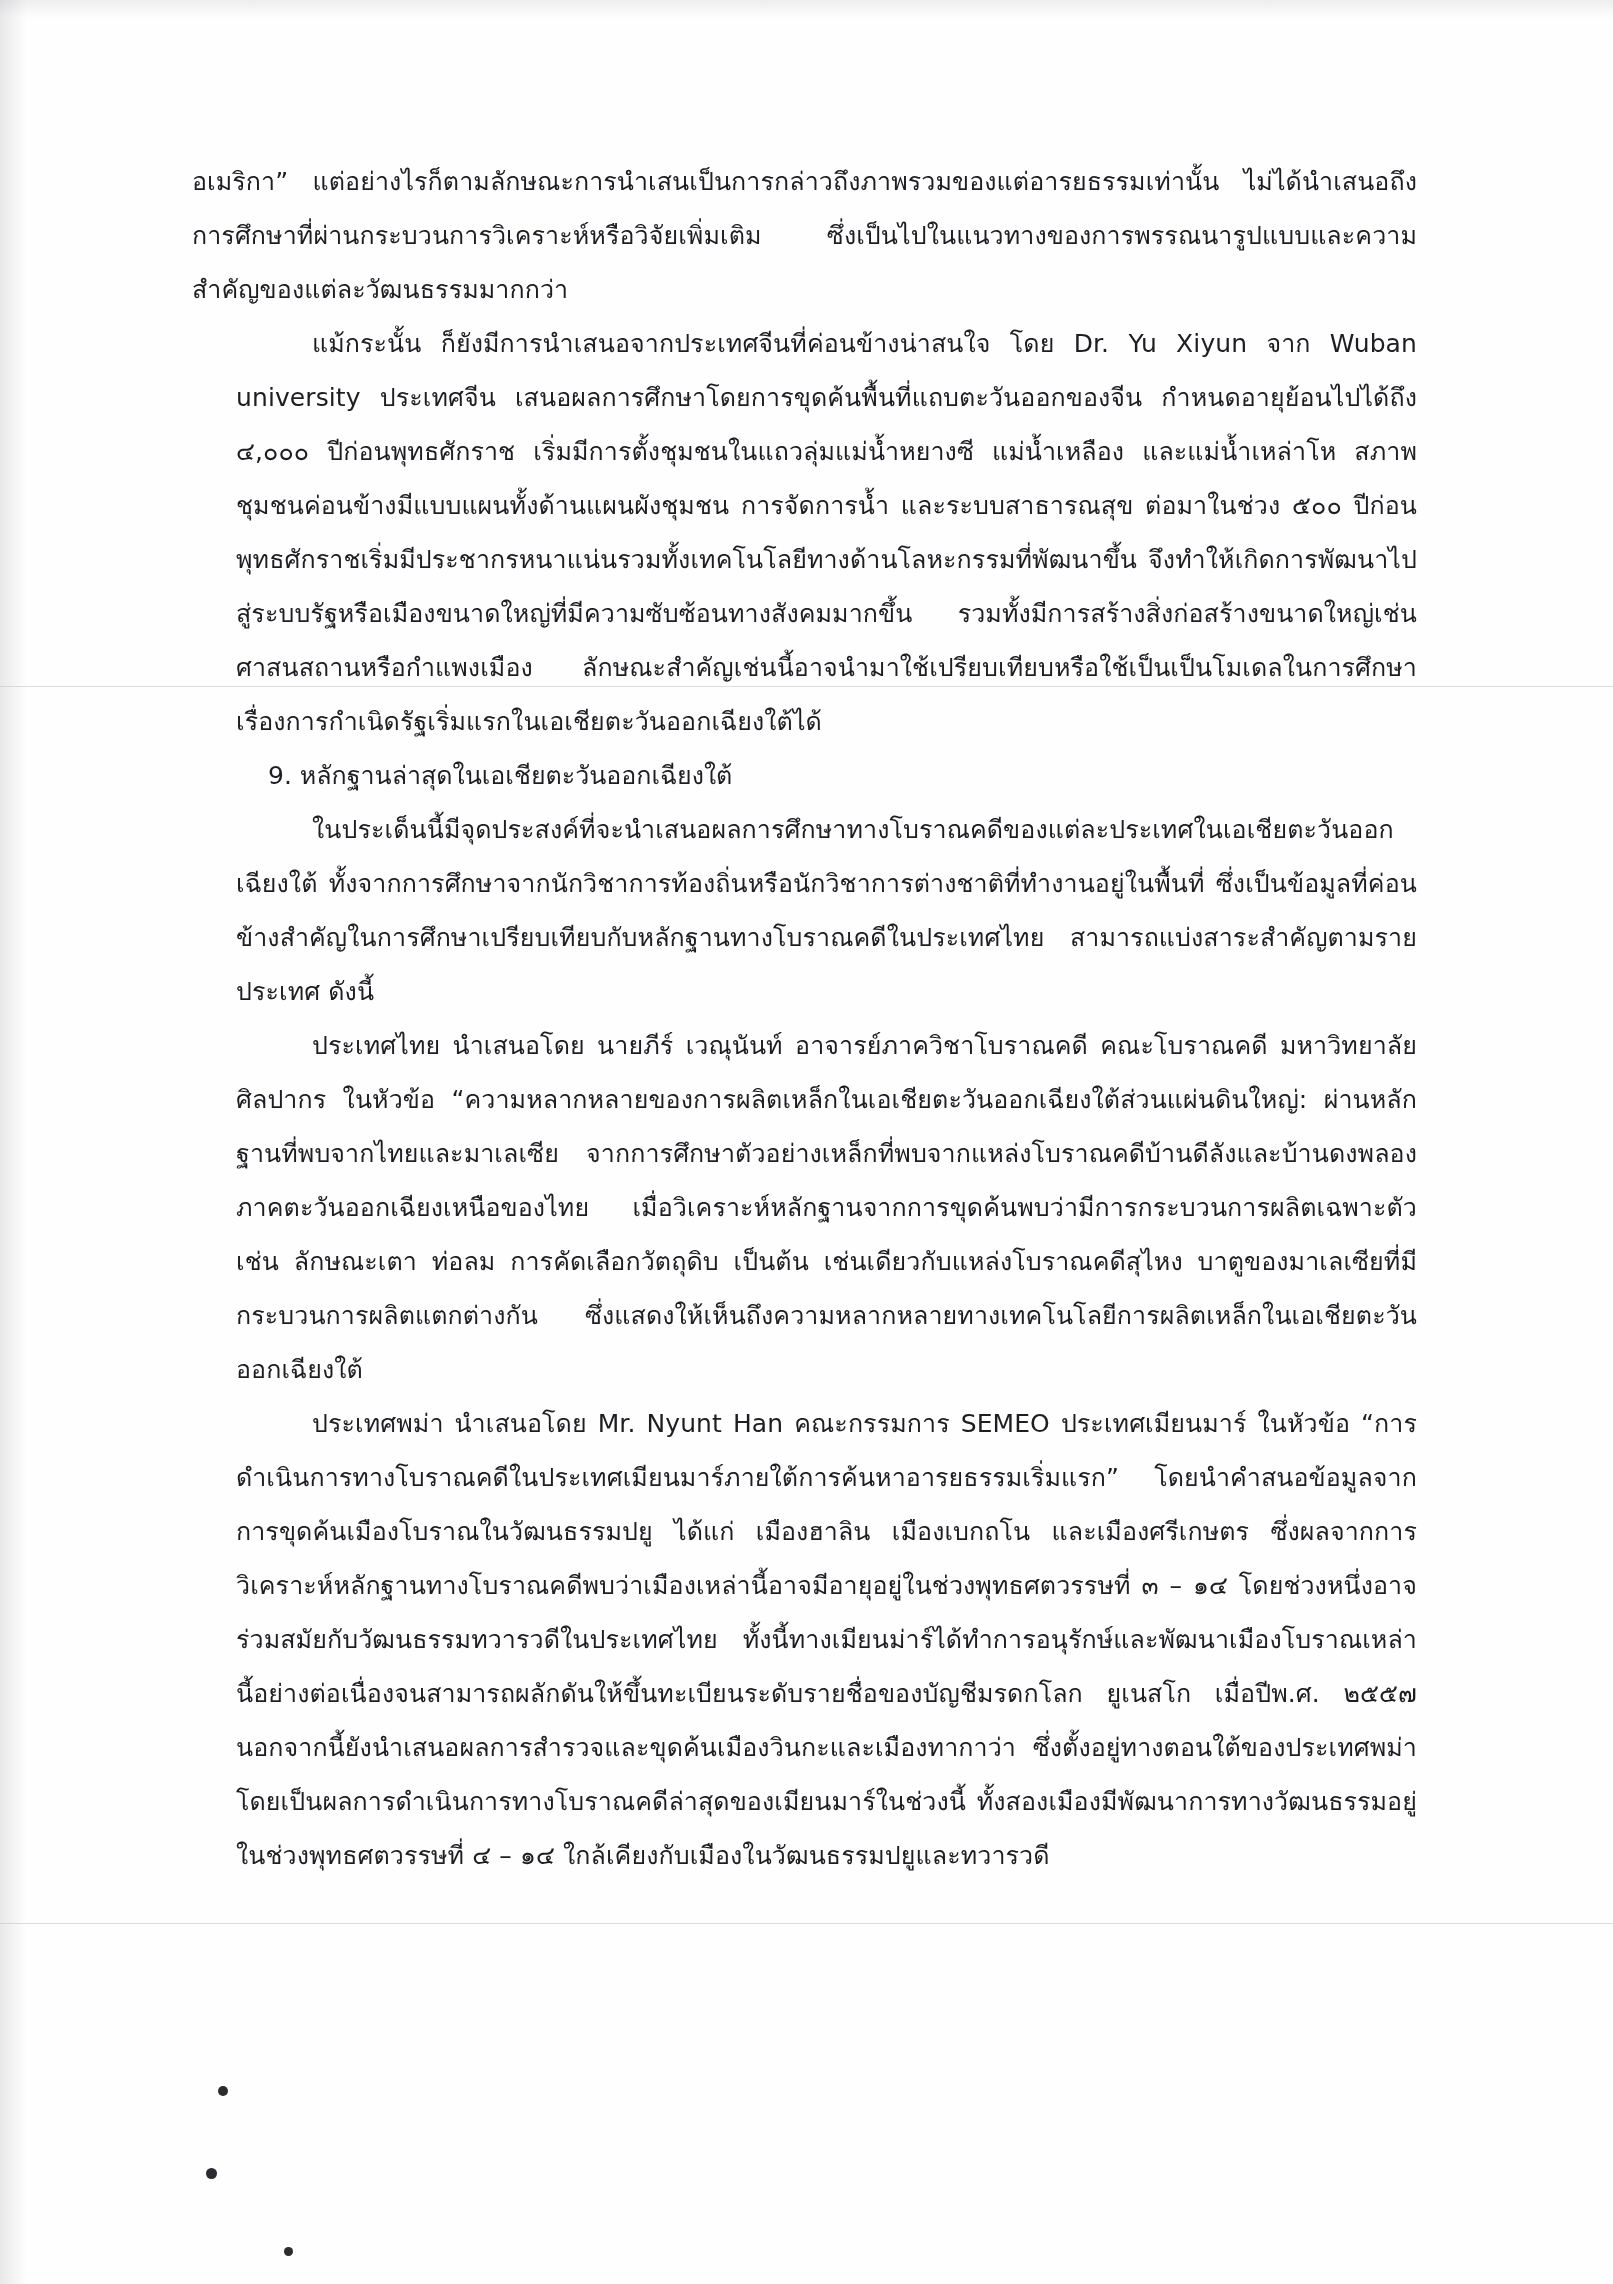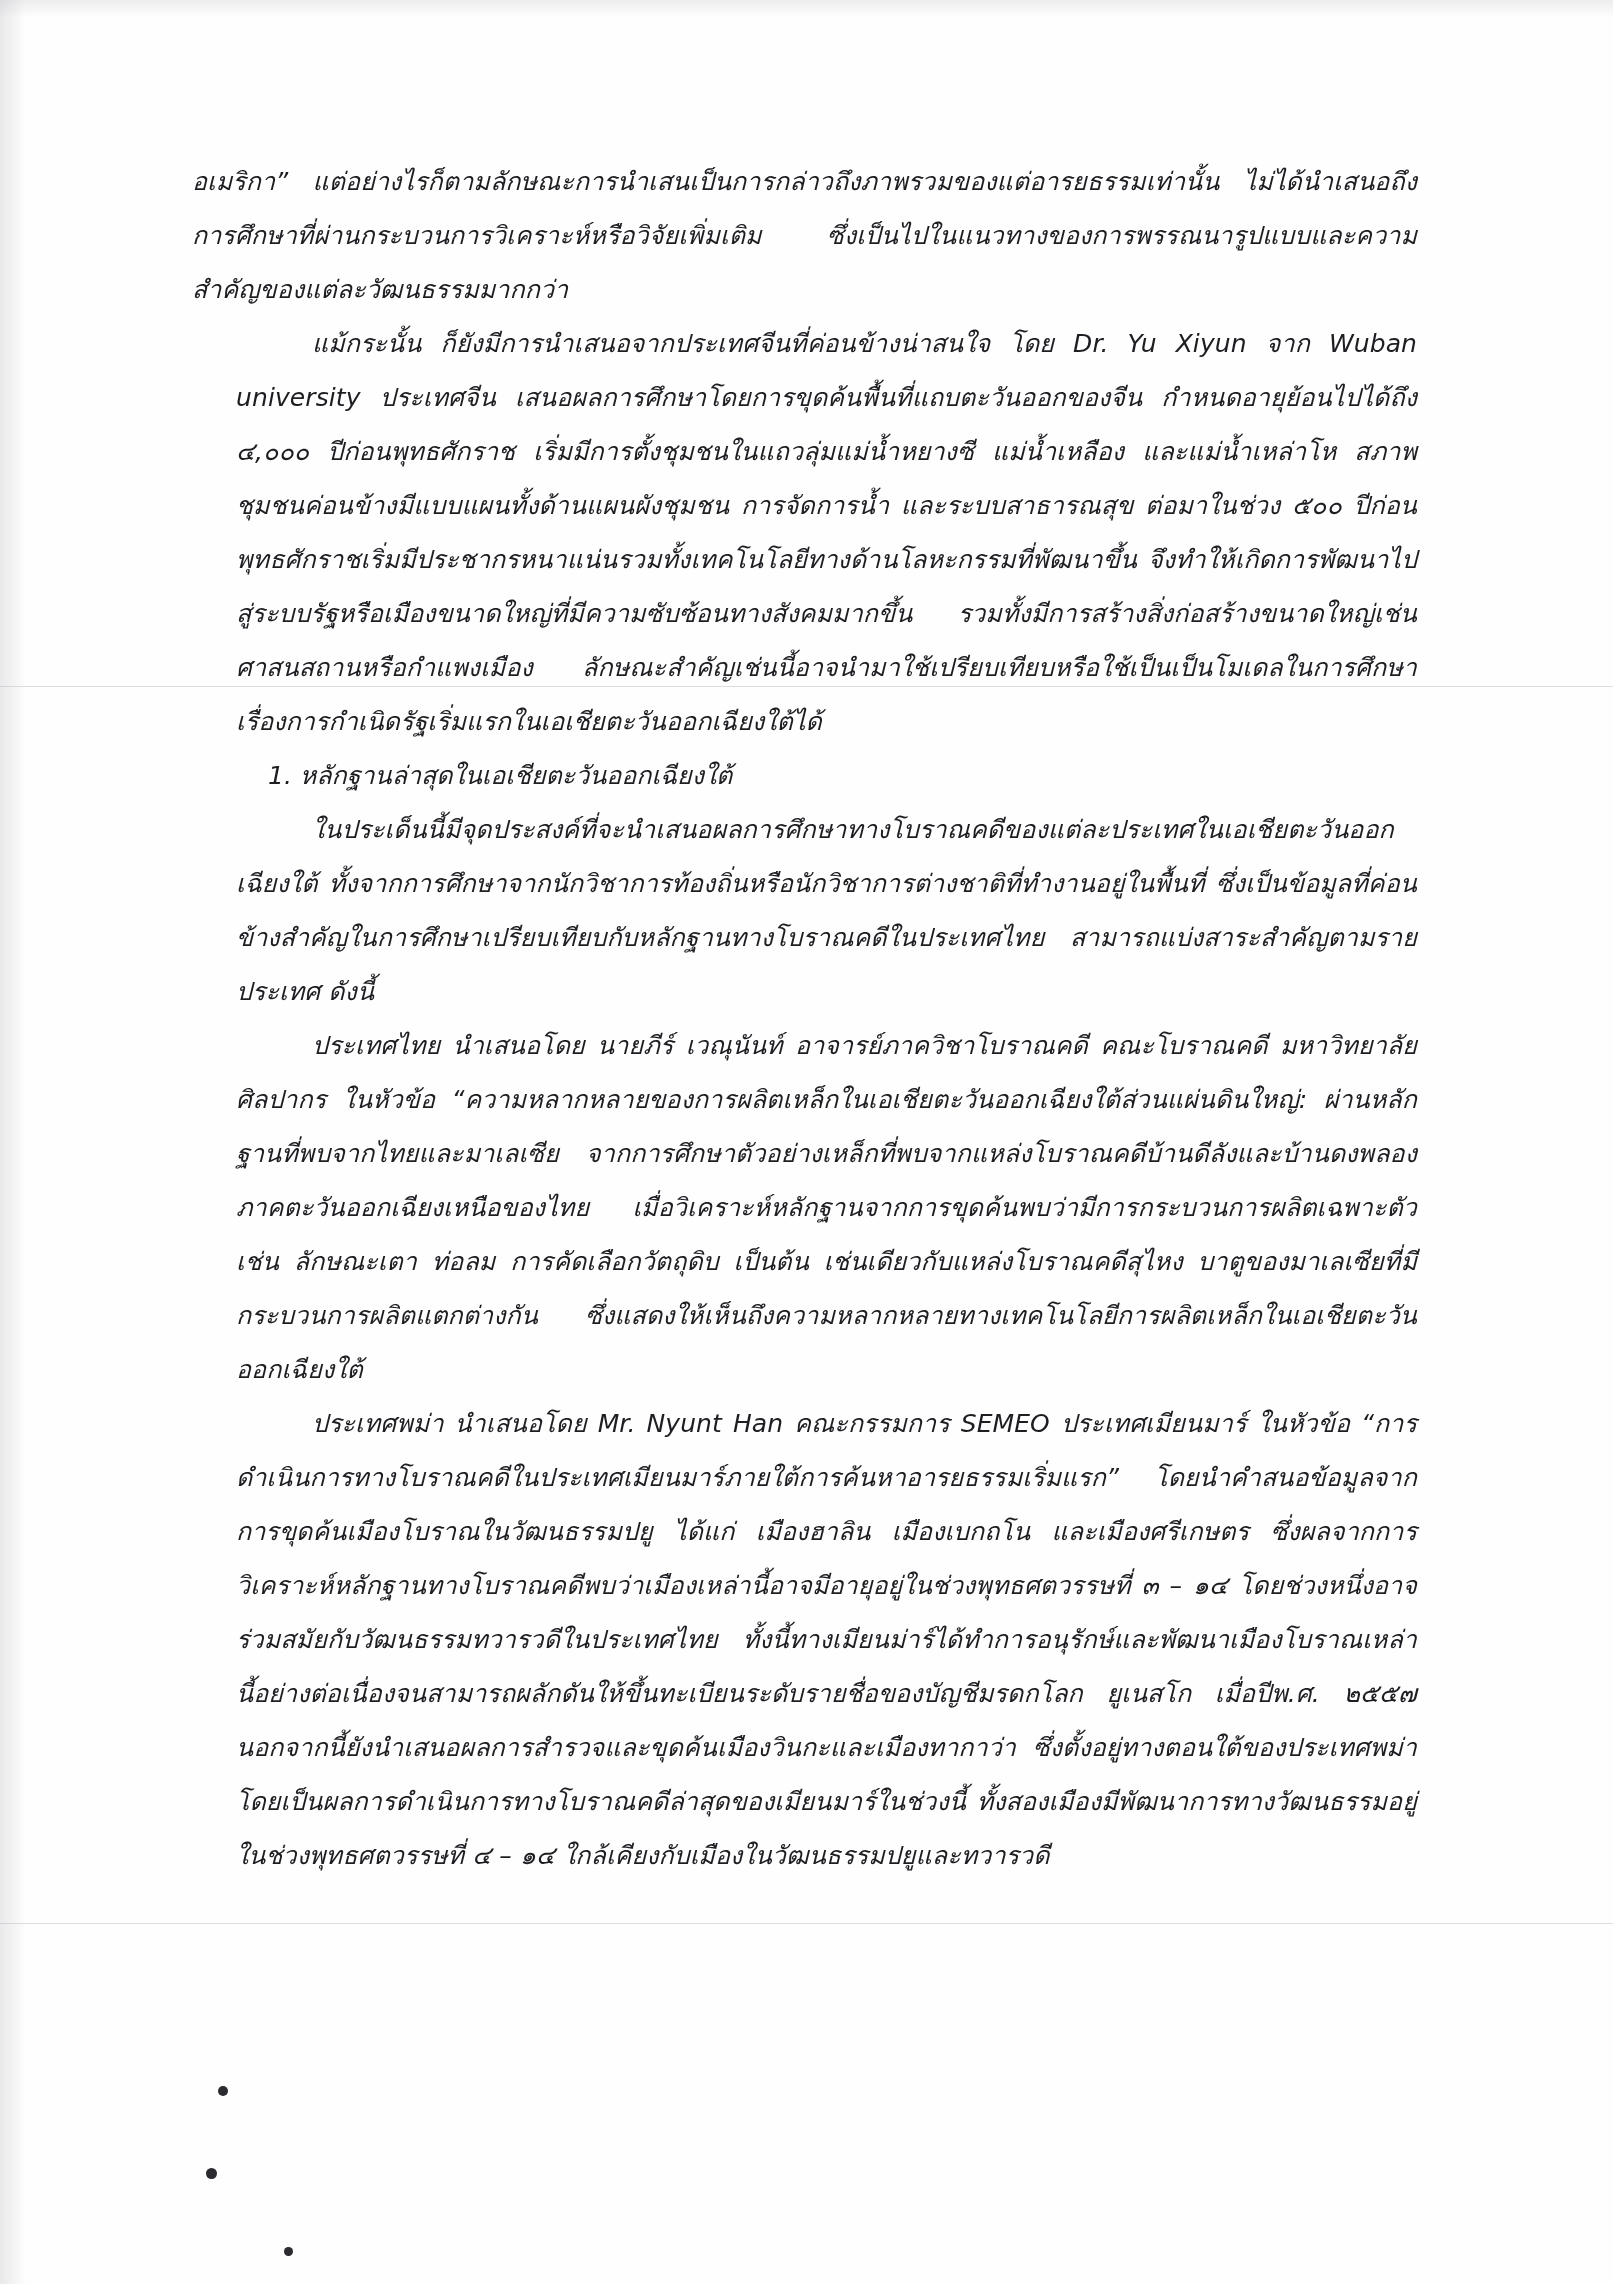--- a/index.html
+++ b/index.html
@@ -9,21 +9,20 @@
   }
   body {
     font-family: "DejaVu Sans", "Liberation Sans", sans-serif;
   }
   .page {
     position: relative;
     width: 1613px;
     height: 2285px;
     background: #fefefe;
     overflow: hidden;
-    font-style: italic;
   }
   
   .scan-line {
     position: absolute;
     left: 0;
     width: 100%;
     height: 1px;
     background: rgba(180,180,190,0.45);
     pointer-events: none;
   }
@@ -87,21 +86,21 @@
 <div class="page">
 
   <div class="edge-shadow-left"></div>
   <div class="edge-shadow-top"></div>
   <div class="scan-line l1"></div>
   <div class="scan-line l2"></div>
 
   <div class="doc-body">
     <p class="para">อเมริกา” แต่อย่างไรก็ตามลักษณะการนำเสนเป็นการกล่าวถึงภาพรวมของแต่อารยธรรมเท่านั้น ไม่ได้นำเสนอถึงการศึกษาที่ผ่านกระบวนการวิเคราะห์หรือวิจัยเพิ่มเติม ซึ่งเป็นไปในแนวทางของการพรรณนารูปแบบและความสำคัญของแต่ละวัฒนธรรมมากกว่า</p>
     <p class="para indent">แม้กระนั้น ก็ยังมีการนำเสนอจากประเทศจีนที่ค่อนข้างน่าสนใจ โดย Dr. Yu Xiyun จาก Wuban university ประเทศจีน เสนอผลการศึกษาโดยการขุดค้นพื้นที่แถบตะวันออกของจีน กำหนดอายุย้อนไปได้ถึง ๔,๐๐๐ ปีก่อนพุทธศักราช เริ่มมีการตั้งชุมชนในแถวลุ่มแม่น้ำหยางซี แม่น้ำเหลือง และแม่น้ำเหล่าโห สภาพชุมชนค่อนข้างมีแบบแผนทั้งด้านแผนผังชุมชน การจัดการน้ำ และระบบสาธารณสุข ต่อมาในช่วง ๕๐๐ ปีก่อนพุทธศักราชเริ่มมีประชากรหนาแน่นรวมทั้งเทคโนโลยีทางด้านโลหะกรรมที่พัฒนาขึ้น จึงทำให้เกิดการพัฒนาไปสู่ระบบรัฐหรือเมืองขนาดใหญ่ที่มีความซับซ้อนทางสังคมมากขึ้น รวมทั้งมีการสร้างสิ่งก่อสร้างขนาดใหญ่เช่น ศาสนสถานหรือกำแพงเมือง ลักษณะสำคัญเช่นนี้อาจนำมาใช้เปรียบเทียบหรือใช้เป็นเป็นโมเดลในการศึกษาเรื่องการกำเนิดรัฐเริ่มแรกในเอเชียตะวันออกเฉียงใต้ได้</p>
-    <p class="heading gap-before">1. หลักฐานล่าสุดในเอเชียตะวันออกเฉียงใต้</p>
+    <p class="heading gap-before">9. หลักฐานล่าสุดในเอเชียตะวันออกเฉียงใต้</p>
     <p class="para indent">ในประเด็นนี้มีจุดประสงค์ที่จะนำเสนอผลการศึกษาทางโบราณคดีของแต่ละประเทศในเอเชียตะวันออกเฉียงใต้ ทั้งจากการศึกษาจากนักวิชาการท้องถิ่นหรือนักวิชาการต่างชาติที่ทำงานอยู่ในพื้นที่ ซึ่งเป็นข้อมูลที่ค่อนข้างสำคัญในการศึกษาเปรียบเทียบกับหลักฐานทางโบราณคดีในประเทศไทย สามารถแบ่งสาระสำคัญตามรายประเทศ ดังนี้</p>
     <p class="para indent">ประเทศไทย นำเสนอโดย นายภีร์ เวณุนันท์     อาจารย์ภาควิชาโบราณคดี คณะโบราณคดี มหาวิทยาลัยศิลปากร ในหัวข้อ “ความหลากหลายของการผลิตเหล็กในเอเชียตะวันออกเฉียงใต้ส่วนแผ่นดินใหญ่: ผ่านหลักฐานที่พบจากไทยและมาเลเซีย จากการศึกษาตัวอย่างเหล็กที่พบจากแหล่งโบราณคดีบ้านดีลังและบ้านดงพลอง ภาคตะวันออกเฉียงเหนือของไทย เมื่อวิเคราะห์หลักฐานจากการขุดค้นพบว่ามีการกระบวนการผลิตเฉพาะตัว เช่น ลักษณะเตา ท่อลม การคัดเลือกวัตถุดิบ เป็นต้น เช่นเดียวกับแหล่งโบราณคดีสุไหง บาตูของมาเลเซียที่มีกระบวนการผลิตแตกต่างกัน ซึ่งแสดงให้เห็นถึงความหลากหลายทางเทคโนโลยีการผลิตเหล็กในเอเชียตะวันออกเฉียงใต้</p>
     <p class="para indent">ประเทศพม่า นำเสนอโดย Mr. Nyunt Han คณะกรรมการ SEMEO ประเทศเมียนมาร์ ในหัวข้อ “การดำเนินการทางโบราณคดีในประเทศเมียนมาร์ภายใต้การค้นหาอารยธรรมเริ่มแรก” โดยนำคำสนอข้อมูลจากการขุดค้นเมืองโบราณในวัฒนธรรมปยู ได้แก่ เมืองฮาลิน เมืองเบกถโน และเมืองศรีเกษตร ซึ่งผลจากการวิเคราะห์หลักฐานทางโบราณคดีพบว่าเมืองเหล่านี้อาจมีอายุอยู่ในช่วงพุทธศตวรรษที่ ๓ – ๑๔ โดยช่วงหนึ่งอาจร่วมสมัยกับวัฒนธรรมทวารวดีในประเทศไทย ทั้งนี้ทางเมียนม่าร์ได้ทำการอนุรักษ์และพัฒนาเมืองโบราณเหล่านี้อย่างต่อเนื่องจนสามารถผลักดันให้ขึ้นทะเบียนระดับรายชื่อของบัญชีมรดกโลก ยูเนสโก เมื่อปีพ.ศ. ๒๕๕๗ นอกจากนี้ยังนำเสนอผลการสำรวจและขุดค้นเมืองวินกะและเมืองทากาว่า ซึ่งตั้งอยู่ทางตอนใต้ของประเทศพม่า โดยเป็นผลการดำเนินการทางโบราณคดีล่าสุดของเมียนมาร์ในช่วงนี้ ทั้งสองเมืองมีพัฒนาการทางวัฒนธรรมอยู่ในช่วงพุทธศตวรรษที่ ๔ – ๑๔ ใกล้เคียงกับเมืองในวัฒนธรรมปยูและทวารวดี</p>
   </div>
 
   <div class="speck s1"></div>
   <div class="speck s2"></div>
   <div class="speck s3"></div>
 
 </div>

